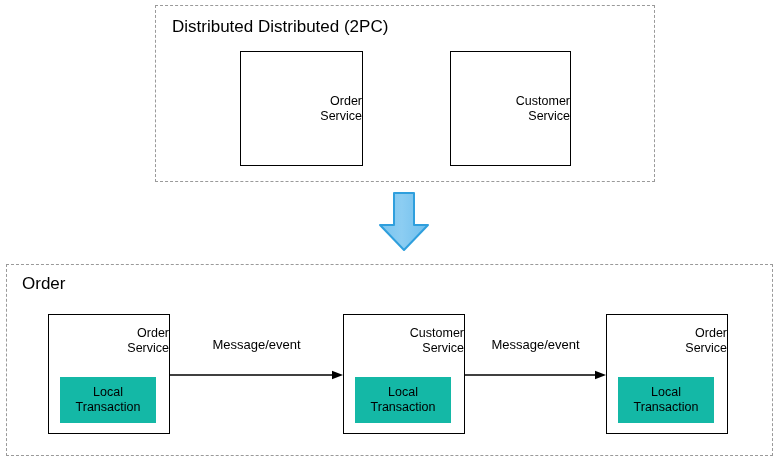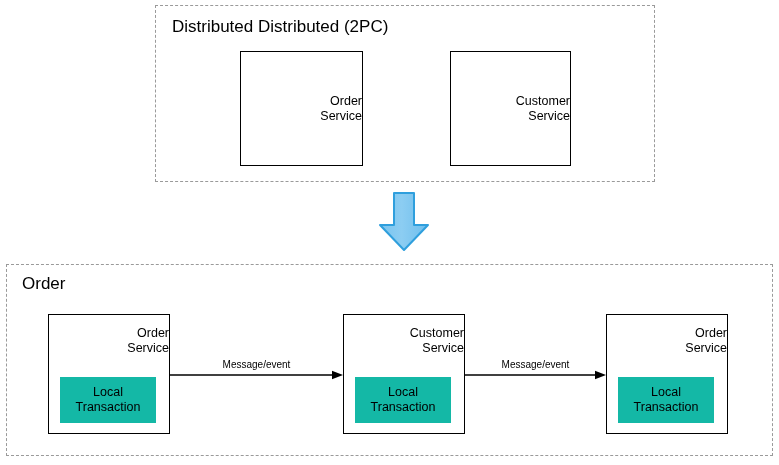--- a/index.html
+++ b/index.html
@@ -73,25 +73,24 @@
 
   
   .connector {
     position: absolute;
     height: 14px;
   }
   .connector svg { display: block; overflow: visible; }
   .connector-label {
     position: absolute;
     text-align: center;
-    font-size: 10px;
+    font-size: 13px;
     line-height: 15px;
     white-space: nowrap;
     color: #000000;
-    margin-top: 20px;
   }
 
   
   .big-arrow {
     position: absolute;
   }
   .big-arrow svg { display: block; }
 </style>
 </head>
 <body>

